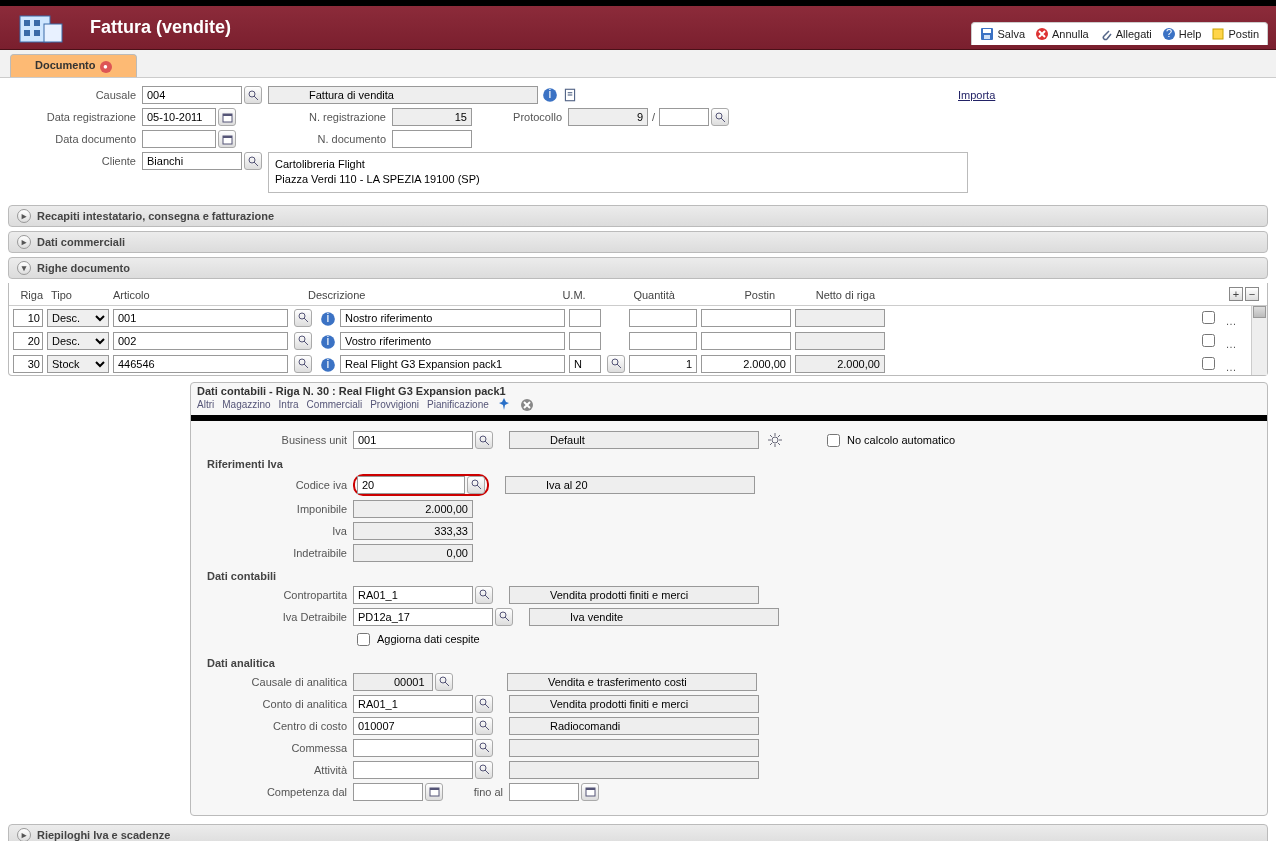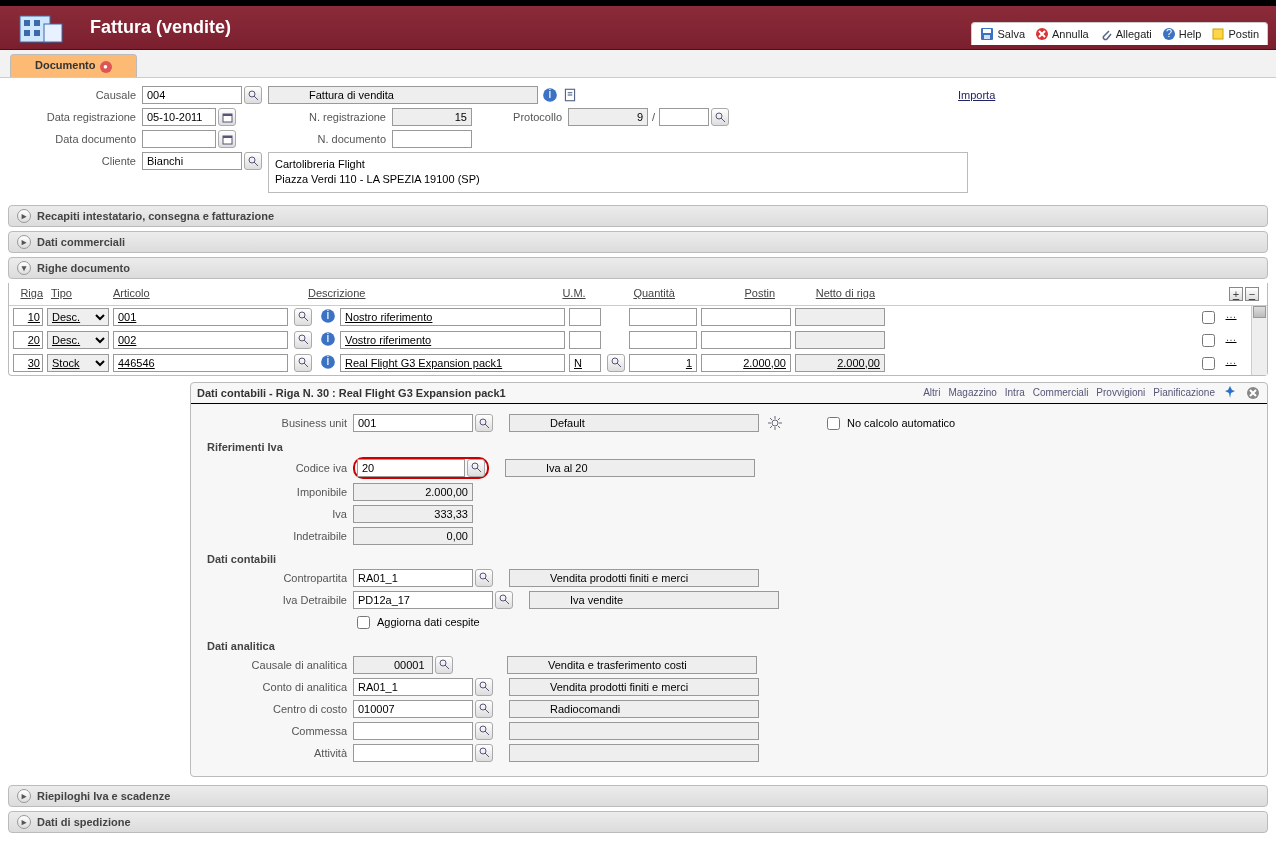--- a/index.html
+++ b/index.html
@@ -19,31 +19,31 @@
 .form-row { display:flex; align-items:center; margin-bottom:4px; }
 .form-lbl { width:120px; text-align:right; color:#555; margin-right:6px; }
 .txt { border:1px solid #999; background:#fff; height:18px; padding:1px 4px; font-size:11px;}
 .txt.ro { background:#eee;padding-left:40px; }
 .lk-icon { width:18px; height:18px; border:1px solid #aaa; background:linear-gradient(#fff,#ddd); border-radius:3px; display:inline-flex; align-items:center; justify-content:center; margin-left:2px; cursor:pointer;}
 .lk-icon svg{width:11px;height:11px;}
 .info-icon{width:16px;height:16px;display:inline-flex;align-items:center;justify-content:center;margin-left:4px;}
 .panel-head { background:linear-gradient(#ececec,#dcdcdc); border:1px solid #bbb; border-radius:4px; padding:3px 8px; margin:4px 8px; display:flex; align-items:center; gap:6px; font-weight:bold; color:#444; cursor:pointer;}
 .panel-head .chev{width:14px;height:14px;border:1px solid #999;border-radius:50%;background:linear-gradient(#fff,#ddd);display:inline-flex;align-items:center;justify-content:center;font-size:9px;color:#555;}
 .panel-body { border:1px solid #bbb; border-top:none; border-radius:0 0 4px 4px; margin:0 8px 6px 8px; background:#fff;}
-.grid-head, .grid-row { display:flex; align-items:flex-start; padding:2px 4px;text-decoration:underline;}
+.grid-head, .grid-row { display:flex; align-items:flex-end; padding:2px 4px;}
 .grid-head { border-bottom:1px solid #ccc; color:#444; font-weight:normal;}
 .grid-head > div { padding:2px 4px; }
 .grid-row > * { margin-right:4px; }
 .c-riga{width:34px;text-align:right;} .c-tipo{width:62px;} .c-art{width:195px;} .c-desc{width:245px;} .c-um{width:50px;} .c-qt{width:80px;text-align:right;} .c-pz{width:100px;text-align:right;} .c-net{width:100px;text-align:right;} .c-pad{flex:1;} .c-more{width:24px;text-align:center;color:#555;cursor:pointer;}
 select.small{border:1px solid #999;height:18px;font-size:11px;}
 input.riga{border:1px solid #999;width:30px;text-align:right;height:18px;font-size:11px;}
 .grid-ctrl{display:flex;gap:2px;}
 .sq{width:14px;height:14px;border:1px solid #888;background:linear-gradient(#fff,#ddd);display:inline-flex;align-items:center;justify-content:center;font-size:11px;cursor:pointer;}
 .detail-panel{background:#f7f7f7;border:1px solid #bbb;border-radius:4px;margin:4px 8px 8px 190px;padding:0;position:relative;}
-.detail-top{display:flex;justify-content:space-between;align-items:center;padding:2px 6px;border-bottom:1px solid #000000;}
+.detail-top{display:flex;justify-content:space-between;padding:2px 6px;border-bottom:6px solid #000000;flex-direction:column;}
 .detail-title{font-weight:bold;color:#333;font-size:11px;}
 .detail-links{display:flex;gap:8px;align-items:center;}
 .detail-links a{color:#557;text-decoration:none;cursor:pointer;font-size:10px;}
 .detail-links .pin{color:#2a70c8;} 
 .detail-links .cls{width:16px;height:16px;cursor:pointer;display:inline-flex;align-items:center;justify-content:center;}
 .detail-body{padding:10px 16px;}
 .sect-title{font-weight:bold;color:#444;margin:8px 0 4px 0;}
 .dform-row{display:flex;align-items:center;margin-bottom:4px;}
 .dlbl{width:140px;text-align:right;color:#555;margin-right:6px;}
 .redmark{position:relative;}
@@ -469,20 +469,38 @@
       <div class="dlbl">Attività</div>
       <input class="txt" style="width: 120px;" value="">
       <span class="lk-icon">
           <svg viewBox="0 0 11 11">
             <circle cx="4" cy="4" r="3" fill="none" stroke="#557"></circle>
             <line x1="6" y1="6" x2="10" y2="10" stroke="#557"></line>
           </svg>
         </span>
       <input class="txt ro" style="width: 250px; margin-left: 16px;" readonly="" value="">
     </div>
+    <div class="dform-row">
+      <div class="dlbl">Competenza dal</div>
+      <input class="txt" style="width: 70px;" value="">
+      <span class="lk-icon">
+          <svg viewBox="0 0 11 11">
+            <rect x="1" y="2" width="9" height="8" fill="#fff" stroke="#557"></rect>
+            <rect x="1" y="2" width="9" height="2" fill="#557"></rect>
+          </svg>
+        </span>
+      <div style="width:60px;text-align:right;margin-right:6px;color:#555">fino al</div>
+      <input class="txt" style="width: 70px;" value="">
+      <span class="lk-icon">
+          <svg viewBox="0 0 11 11">
+            <rect x="1" y="2" width="9" height="8" fill="#fff" stroke="#557"></rect>
+            <rect x="1" y="2" width="9" height="2" fill="#557"></rect>
+          </svg>
+        </span>
+    </div>
   </div>
 </div>
 
 <div class="panel-head">
     <span class="chev">▸</span>
     <span>Riepiloghi Iva e scadenze</span>
   </div>
 <div class="panel-head">
     <span class="chev">▸</span>
     <span>Dati di spedizione</span>

